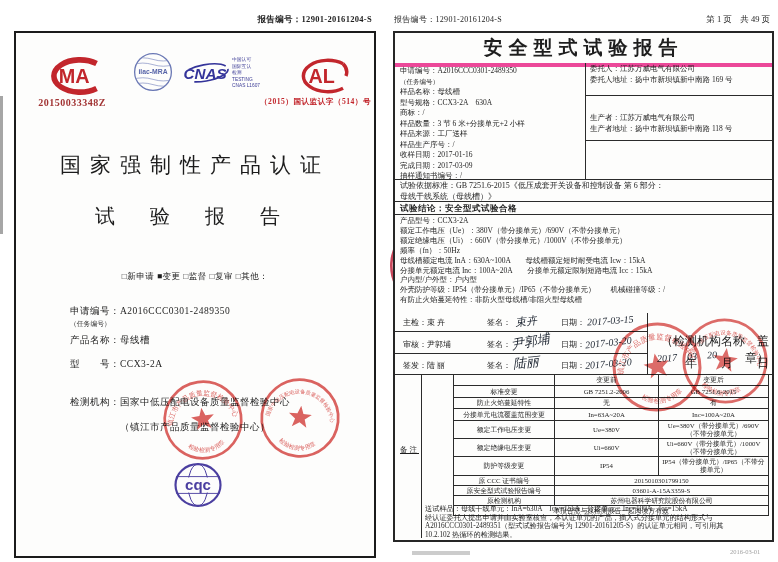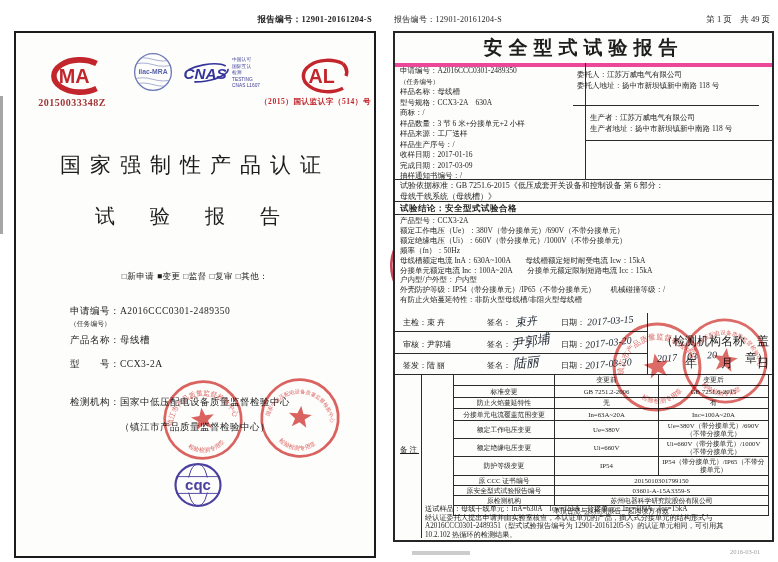--- a/index.html
+++ b/index.html
@@ -163,23 +163,23 @@
     <div class="iline">商标：/</div>
     <div class="iline">样品数量：3 节 6 米+分接单元+2 小样</div>
     <div class="iline">样品来源：工厂送样</div>
     <div class="iline">样品生产序号：/</div>
     <div class="iline">收样日期：2017-01-16</div>
     <div class="iline">完成日期：2017-03-09</div>
     <div class="iline">抽样通知书编号：/</div>
   </div>
   <div class="abs vline" style="left:190px;top:30px;height:116px;"></div>
 
-  <div class="abs" style="left:178px;top:30px;width:186px;height:43px;border-bottom:1px solid #2b2b2b;padding-top:6px;box-sizing:border-box;">
+  <div class="abs" style="left:191px;top:30px;width:186px;height:33px;border-bottom:1px solid #2b2b2b;box-sizing:border-box;">
     <div class="gline" style="padding-left:4px;">委托人：江苏万威电气有限公司</div>
-    <div class="gline" style="padding-left:4px;">委托人地址：扬中市新坝镇新中南路 118 号</div>
+    <div class="gline" style="padding-left:4px;">委托人地址：扬中市新坝镇新中南路 169 号</div>
   </div>
   <div class="abs" style="left:191px;top:73px;width:186px;height:35px;border-bottom:1px solid #2b2b2b;padding-top:6px;box-sizing:border-box;">
     <div class="gline" style="padding-left:4px;">生产者：江苏万威电气有限公司</div>
     <div class="gline" style="padding-left:4px;">生产者地址：扬中市新坝镇新中南路 118 号</div>
   </div>
   <div class="abs hline" style="left:0;top:146px;width:377px;"></div>
 
   <div class="abs" style="left:5px;top:148px;">
     <div class="basis">试验依据标准：GB 7251.6-2015《低压成套开关设备和控制设备 第 6 部分：</div>
     <div class="basis">母线干线系统（母线槽）》</div>

